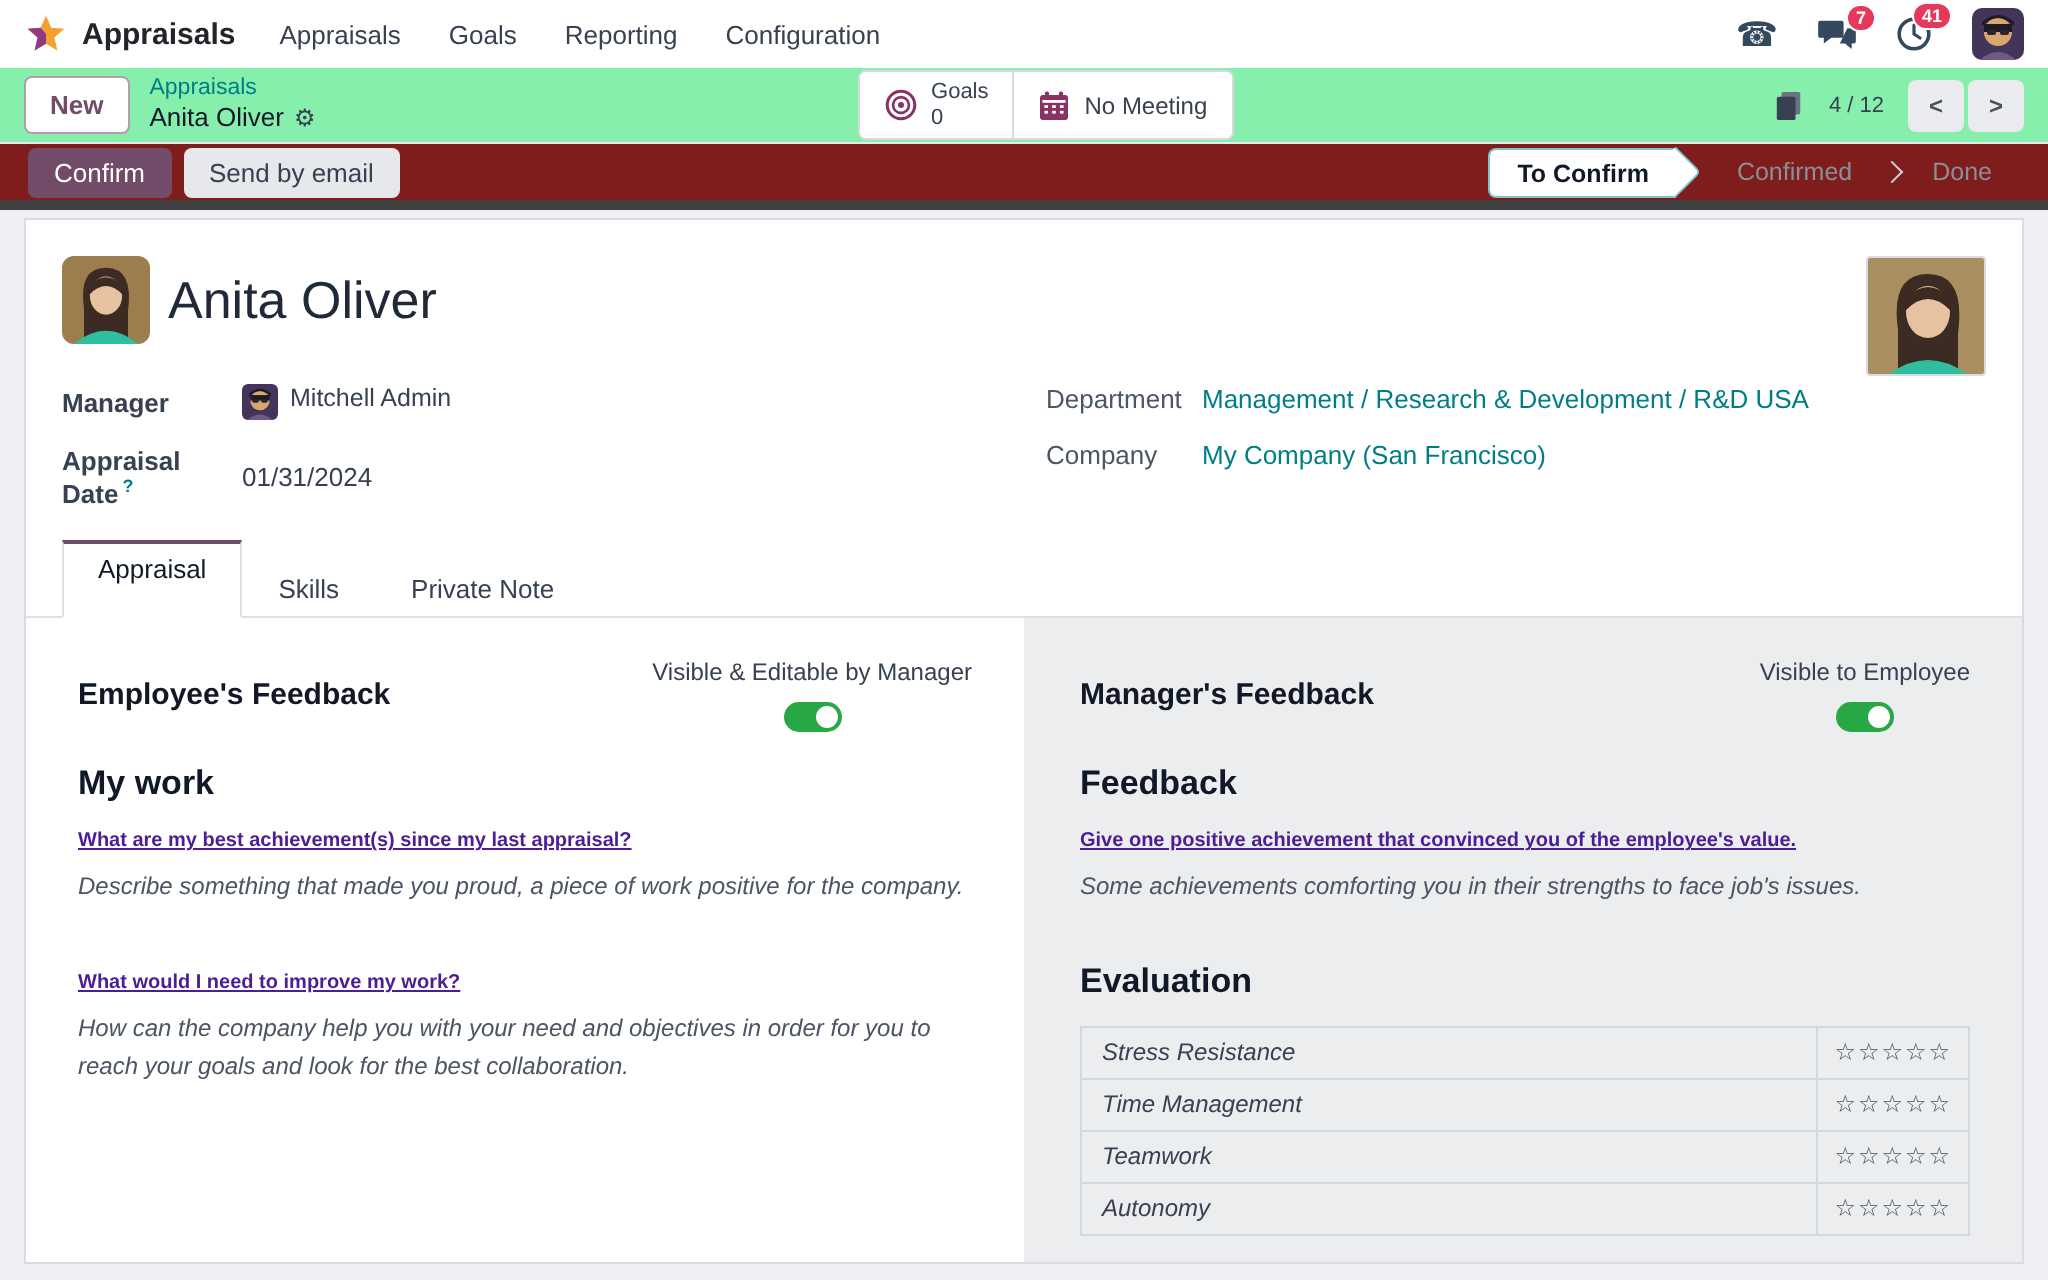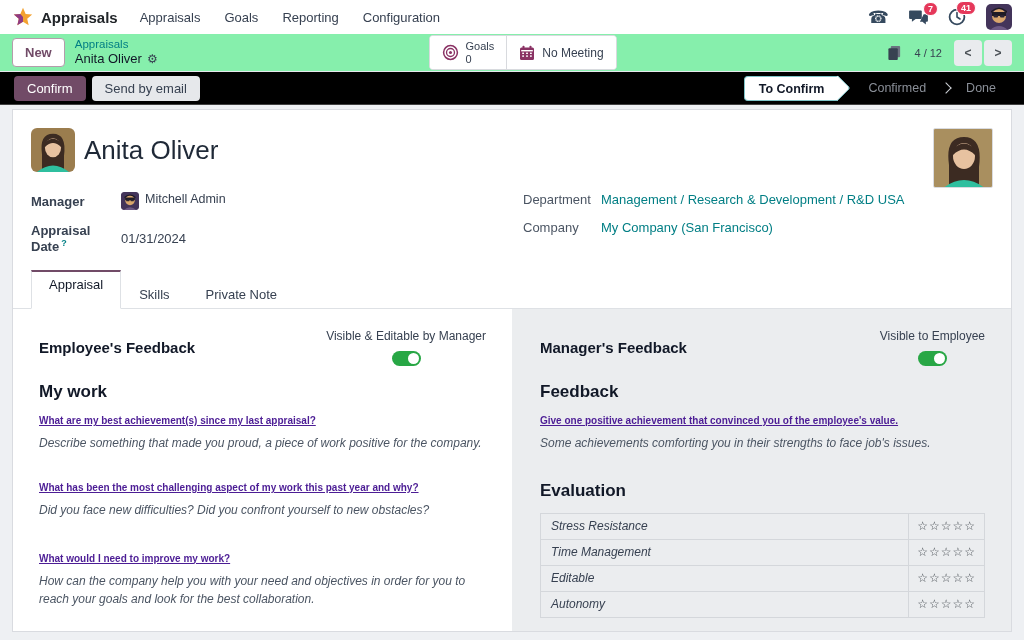--- a/index.html
+++ b/index.html
@@ -36,21 +36,21 @@
   .stat-value { font-size:11px; color:#374151; }
   .stat-single { font-size:12px; color:#374151; }
   .cp-right { display:flex; align-items:center; gap:12px; }
   .pager-value { font-size:11px; color:#374151; }
   .pager-btns { display:flex; gap:2px; }
   .pager-btn { width:28px; height:26px; background:#e9ebee; border:none; border-radius:4px; cursor:pointer; color:#4a5056; font-weight:700; font-size:12px; font-family:inherit; }
   .pager-prev::before { content:"<"; }
   .pager-next::before { content:">"; }
 
   
-  .statusbar { height:33px; background:#000000; border-bottom:1px solid #404040; display:flex; align-items:center; justify-content:space-between; padding:0 14px; }
+  .statusbar { height:33px; background:#7f1d1d; border-bottom:5px solid #404040; display:flex; align-items:center; justify-content:space-between; padding:0 14px; }
   .sb-left { display:flex; gap:6px; }
   .btn-primary { background:#714B67; color:#fff; border:none; font-size:13px; padding:5px 13px; border-radius:4px; cursor:pointer; font-family:inherit; }
   .btn-secondary { background:#e6e8eb; color:#374151; border:none; font-size:13px; padding:5px 13px; border-radius:4px; cursor:pointer; font-family:inherit; }
   .steps { display:flex; align-items:center; }
   .step { font-size:12.5px; color:#8a8f98; padding:0 14px; height:25px; line-height:25px; cursor:pointer; position:relative; }
   .step.active { background:#fff; border:1px solid #7fc4c8; border-right:none; color:#111827; font-weight:600; border-radius:4px 0 0 4px; margin-right:16px; }
   .step.active::after { content:""; position:absolute; right:-9px; top:50%; width:17px; height:17px; transform:translateY(-50%) rotate(45deg); border-top:1px solid #7fc4c8; border-right:1px solid #7fc4c8; background:#fff; border-radius:0 3px 0 0; }
   .step-sep { width:8px; height:8px; border-top:1px solid #cdd1d6; border-right:1px solid #cdd1d6; transform:rotate(45deg); margin:0 2px; }
 
   
@@ -304,24 +304,20 @@
         <span class="toggle-wrap">
           <span class="toggle-label">Visible &amp; Editable by Manager</span>
           <span class="toggle"></span>
         </span>
       </div>
       <h2 class="sec-heading">My work</h2>
       <div class="q-block">
         <div class="question">What are my best achievement(s) since my last appraisal?</div>
         <div class="q-help">Describe something that made you proud, a piece of work positive for the company.</div>
       </div>
-      <div class="q-block">
-        <div class="question" style="max-width:450px">What has been the most challenging aspect of my work this past year and why?</div>
-        <div class="q-help">Did you face new difficulties? Did you confront yourself to new obstacles?</div>
-      </div>
       <div class="q-block" style="margin-top:32px">
         <div class="question">What would I need to improve my work?</div>
         <div class="q-help" style="max-width:450px">How can the company help you with your need and objectives in order for you to reach your goals and look for the best collaboration.</div>
       </div>
     </div>
 
     <div class="panel panel-right">
       <div class="panel-head">
         <span class="panel-title">Manager's Feedback</span>
         <span class="toggle-wrap">
@@ -340,21 +336,21 @@
         <tbody>
           <tr>
             <td class="skill-cell">Stress Resistance</td>
             <td class="stars-cell">☆☆☆☆☆</td>
           </tr>
           <tr>
             <td class="skill-cell">Time Management</td>
             <td class="stars-cell">☆☆☆☆☆</td>
           </tr>
           <tr>
-            <td class="skill-cell">Editable</td>
+            <td class="skill-cell">Teamwork</td>
             <td class="stars-cell">☆☆☆☆☆</td>
           </tr>
           <tr>
             <td class="skill-cell">Autonomy</td>
             <td class="stars-cell">☆☆☆☆☆</td>
           </tr>
         </tbody>
       </table>
     </div>
   </div>

